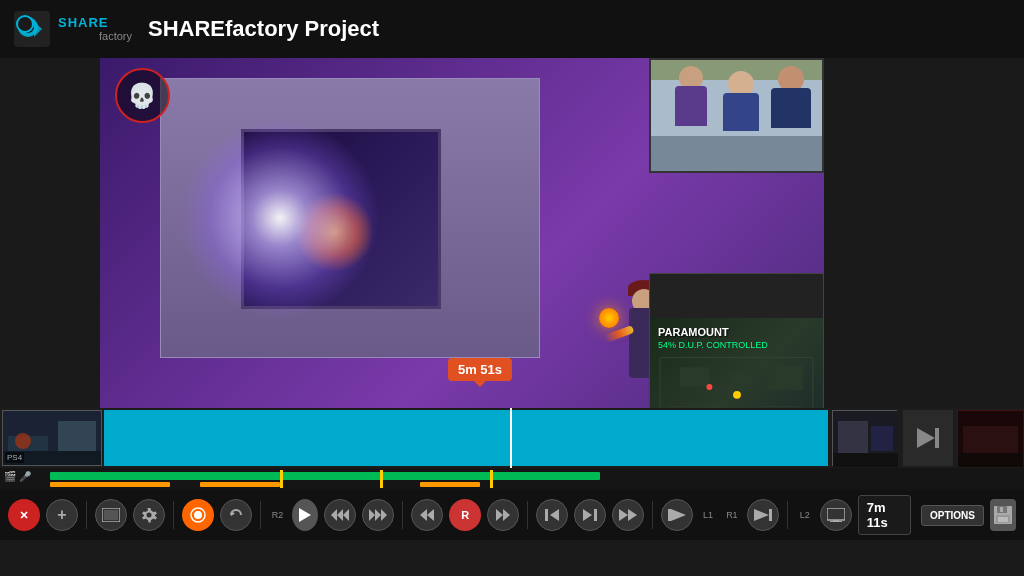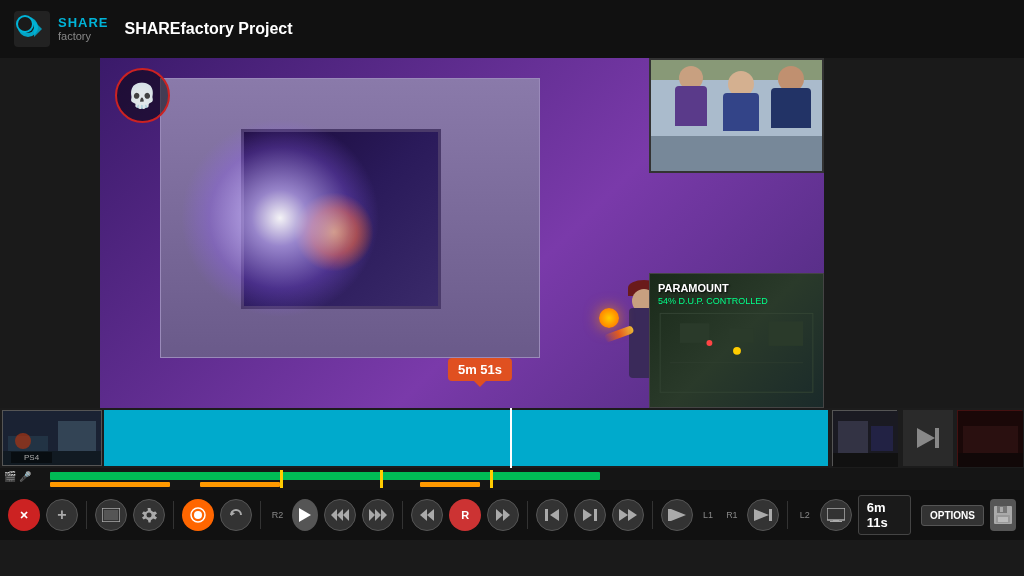--- a/index.html
+++ b/index.html
@@ -64,23 +64,24 @@
     }
     .logo-share {
       font-size: 13px;
       font-weight: bold;
       color: #00b4d8;
       letter-spacing: 1px;
     }
     .logo-factory {
       font-size: 11px;
       color: #888;
+      margin-left: 41px;
     }
     .project-title {
-      font-size: 16px;
+      font-size: 22px;
       font-weight: bold;
       color: white;
       margin-left: 4px;
     }
 
     
     #main-preview {
       position: absolute;
       top: 58px;
       left: 100px;
@@ -218,20 +219,21 @@
       position: absolute;
       bottom: 0; right: 0;
       width: 175px; height: 135px;
       background: #222;
       border: 1px solid #444;
     }
     .minimap-inner {
       width: 100%; height: 100%;
       background: linear-gradient(135deg, #1a2a1a 0%, #2a3a2a 50%, #1a2a2a 100%);
       position: relative;
+      margin-top: 44px;
     }
     .minimap-label {
       position: absolute;
       top: 8px; left: 8px;
       font-size: 11px;
       font-weight: bold;
       color: white;
       text-shadow: 1px 1px 2px black;
     }
     .minimap-sublabel {
@@ -675,21 +677,21 @@
     <div class="tl-thumb-content">
       <svg width="100" height="56" viewBox="0 0 100 56">
         <rect width="100" height="56" fill="#1a2233"></rect>
         <rect x="5" y="25" width="40" height="25" fill="#223344"></rect>
         <rect x="55" y="10" width="38" height="35" fill="#334455"></rect>
 
         <rect x="0" y="40" width="100" height="16" fill="#111a22"></rect>
         <circle cx="20" cy="30" r="8" fill="#aa3311" opacity="0.7"></circle>
       </svg>
     </div>
-    <div style="position:absolute;bottom:2px;left:8px;font-size:8px;color:#aaa;background:rgba(0,0,0,0.5);padding:1px 13px;">PS4</div>
+    <div style="position:absolute;bottom:2px;left:2px;font-size:8px;color:#aaa;background:rgba(0,0,0,0.5);padding:1px 2px;">PS4</div>
   </div>
 
   <div class="tl-cyan-block"></div>
 
   <div class="tl-thumb-box2">
     <div class="tl-thumb-content2">
       <svg width="65" height="56" viewBox="0 0 65 56">
         <rect width="65" height="56" fill="#1a1a22"></rect>
         <rect x="5" y="10" width="30" height="35" fill="#334"></rect>
         <rect x="38" y="15" width="22" height="25" fill="#224"></rect>
@@ -863,21 +865,21 @@
   <div class="ctrl-btn-label">L2</div>
 
   <div class="ctrl-btn ctrl-btn-gray">
     <svg width="18" height="14" viewBox="0 0 18 14">
       <rect x="0" y="0" width="18" height="12" rx="1" fill="none" stroke="#aaa" stroke-width="1.5"></rect>
       <rect x="6" y="12" width="6" height="2" fill="#aaa"></rect>
       <rect x="3" y="13" width="12" height="1.5" fill="#aaa"></rect>
     </svg>
   </div>
 
-  <div class="time-display">6m 11s</div>
+  <div class="time-display">7m 11s</div>
 
   <div class="options-btn">OptioNS</div>
 
   <div class="save-icon">
     <svg width="20" height="20" viewBox="0 0 20 20">
       <rect x="1" y="1" width="18" height="18" rx="1" fill="#aaa"></rect>
       <rect x="4" y="1" width="10" height="7" fill="#777"></rect>
       <rect x="7" y="2" width="3" height="5" fill="#aaa"></rect>
       <rect x="3" y="10" width="14" height="8" rx="1" fill="#999"></rect>
       <rect x="5" y="12" width="10" height="5" fill="#bbb"></rect>

